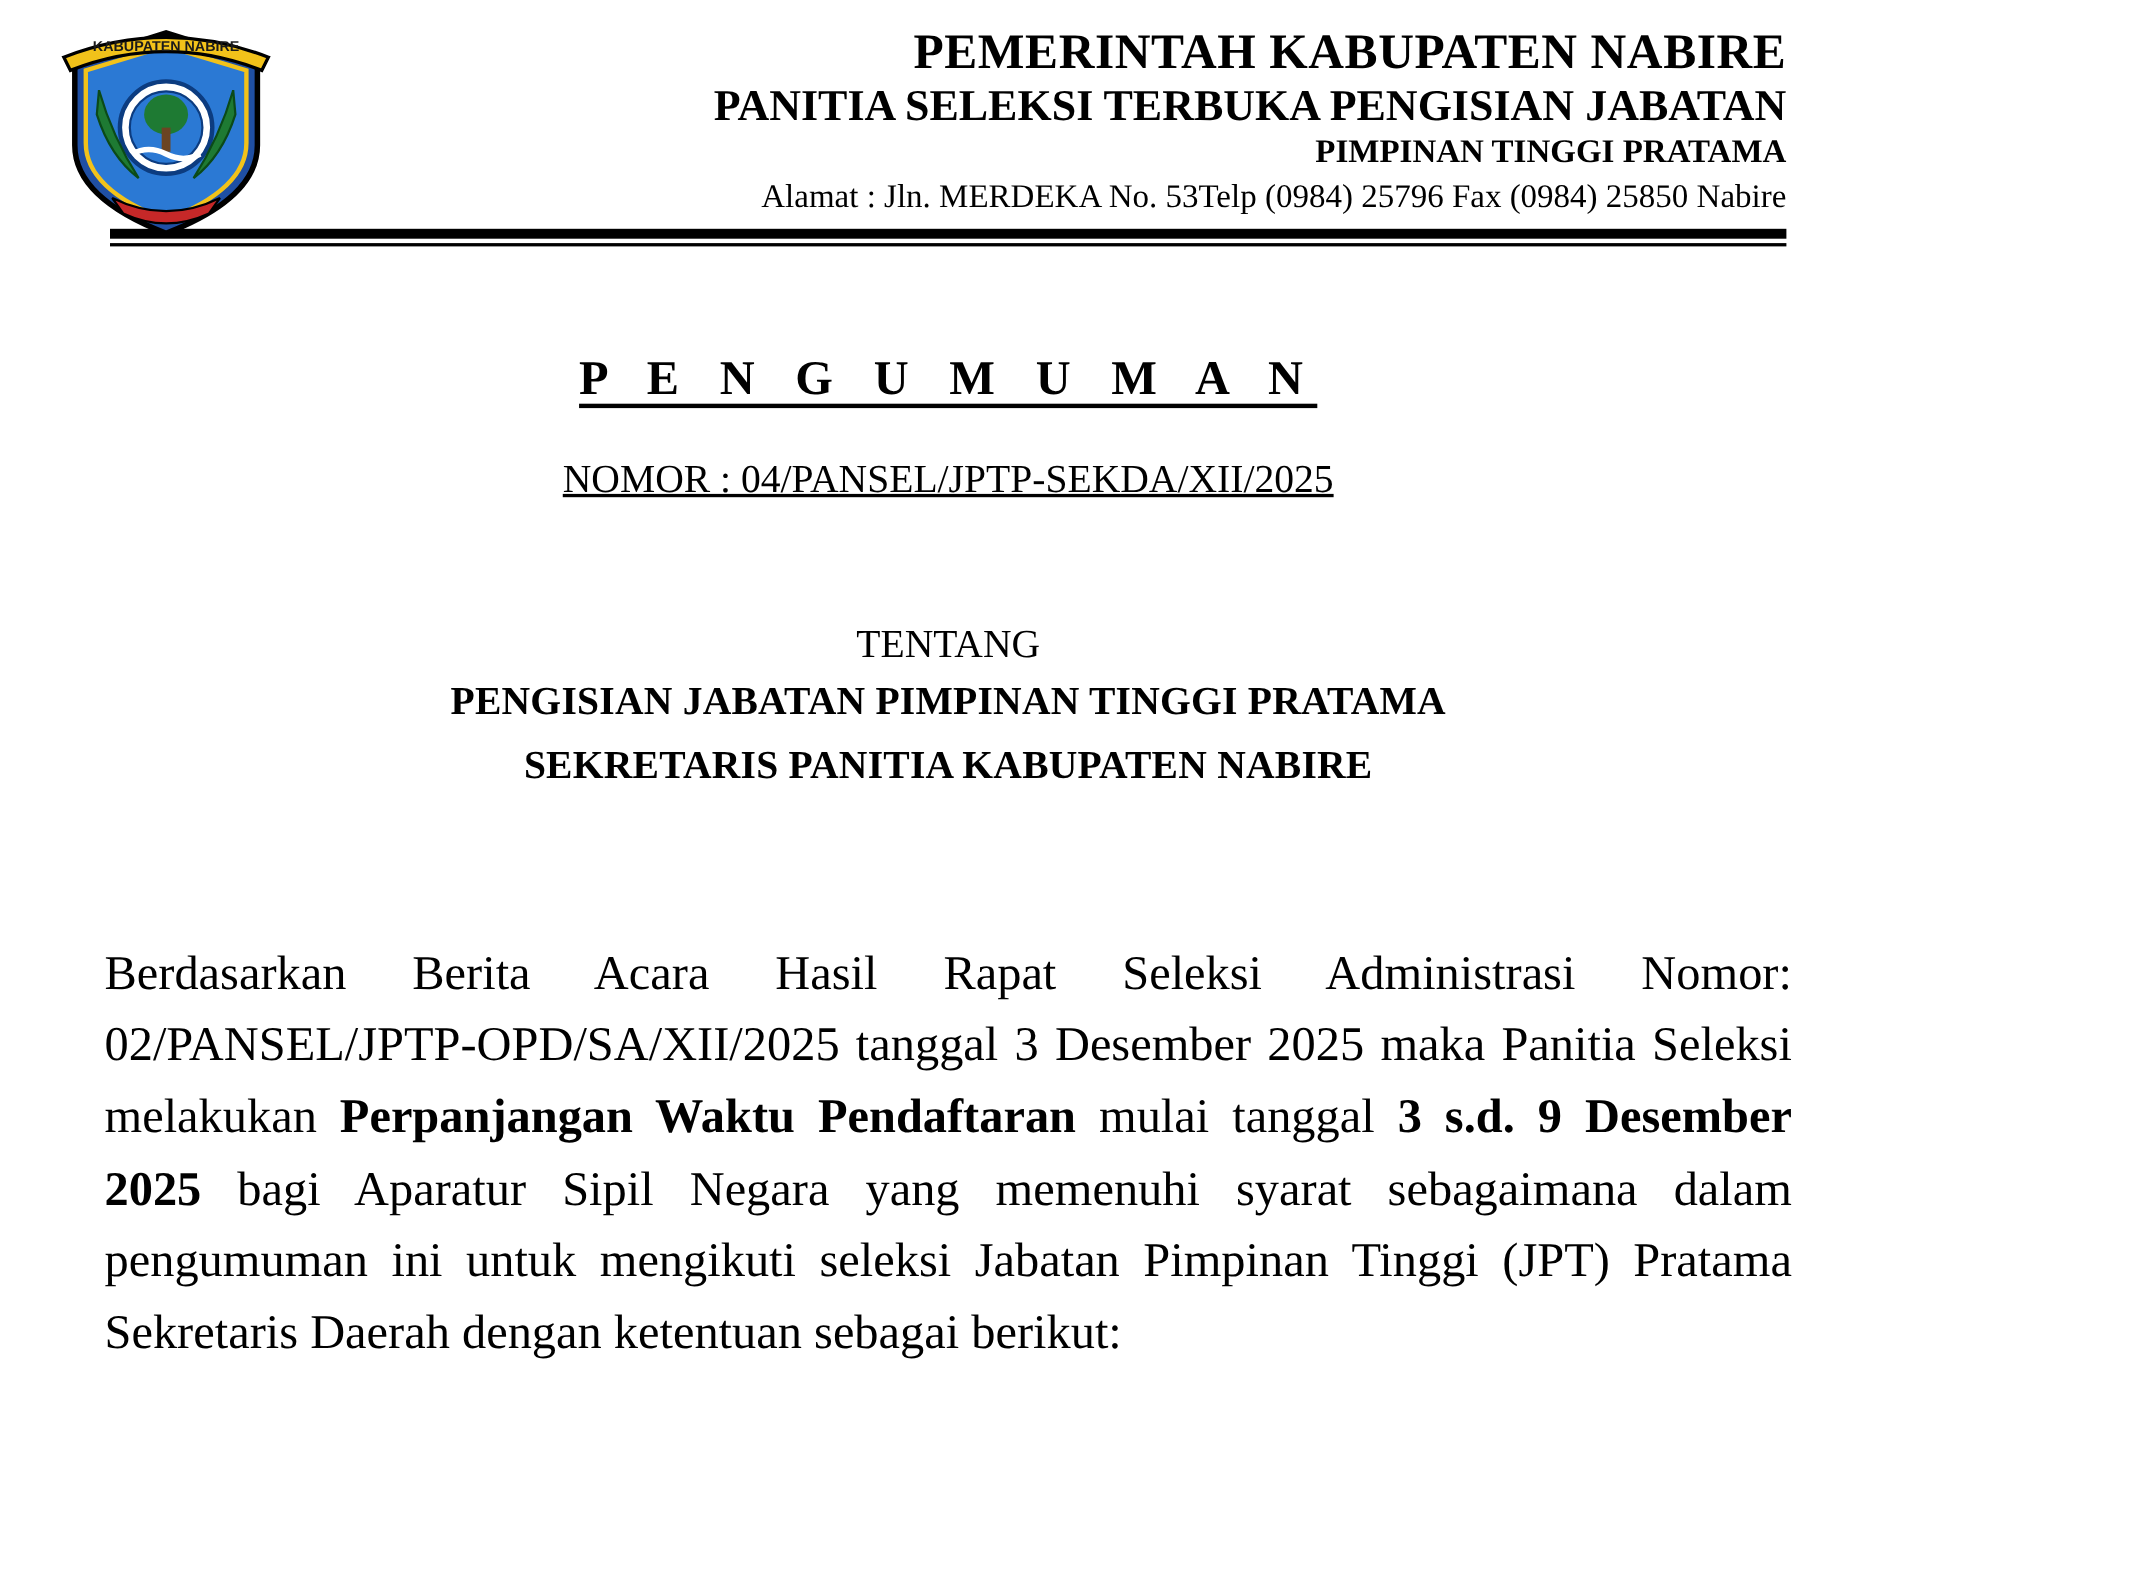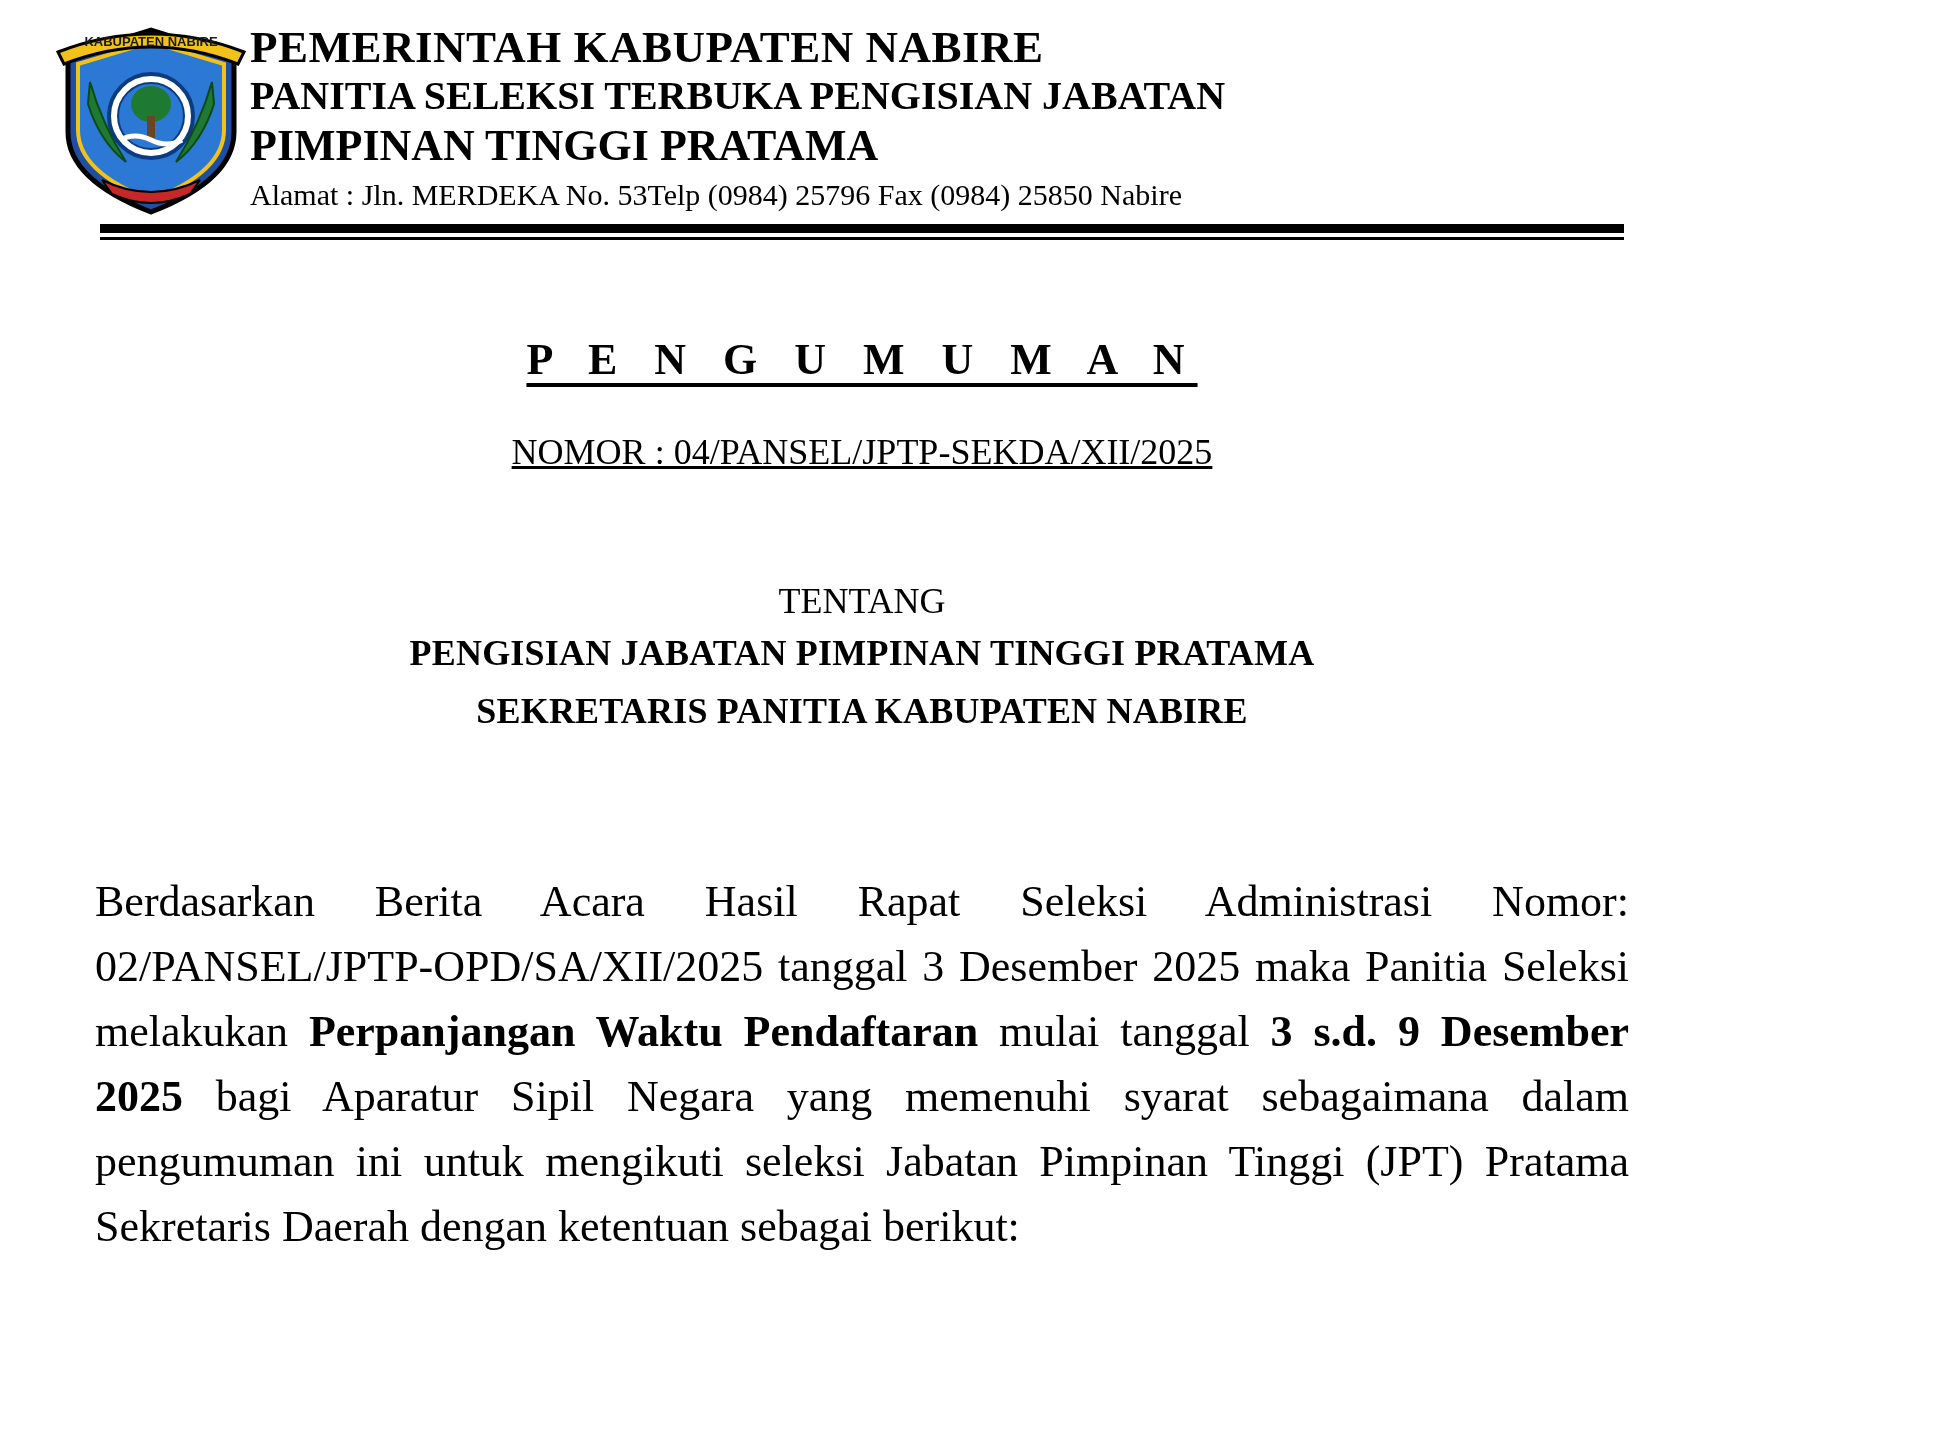--- a/index.html
+++ b/index.html
@@ -33,39 +33,39 @@
 
   .crest {
     position: absolute;
     left: 40px;
     top: 12px;
     width: 222px;
     height: 212px;
   }
 
   .head-lines {
-    text-align: left;
+    text-align: right;
     padding-left: 150px;
   }
 
   .head-line-1 {
     font-size: 45px;
     font-weight: bold;
     letter-spacing: 0.5px;
     line-height: 1.12;
     white-space: nowrap;
   }
   .head-line-2 {
     font-size: 40px;
     font-weight: bold;
     line-height: 1.18;
     white-space: nowrap;
   }
   .head-line-3 {
-    font-size: 44px;
+    font-size: 30px;
     font-weight: bold;
     line-height: 1.18;
     white-space: nowrap;
   }
   .head-address {
     font-size: 30px;
     line-height: 1.3;
     margin-top: 4px;
     white-space: nowrap;
   }

